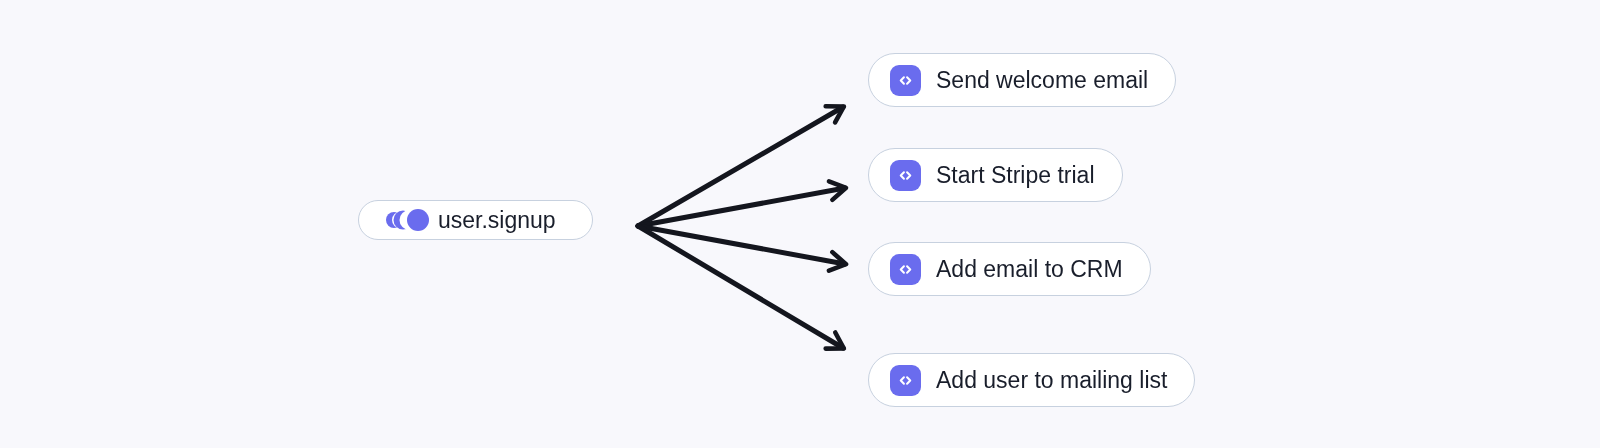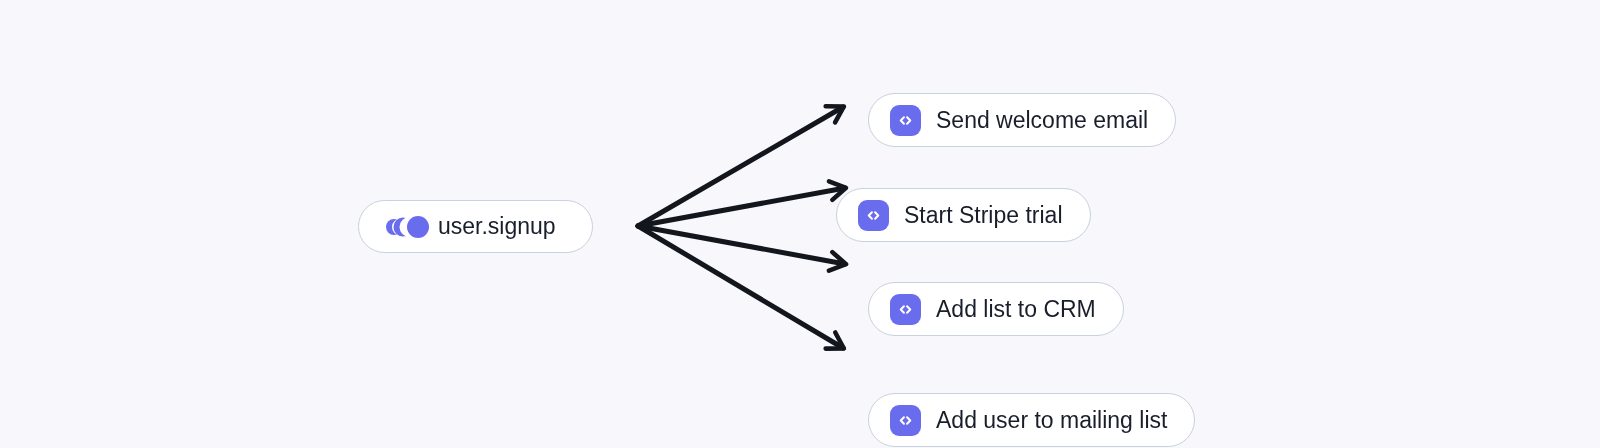--- a/index.html
+++ b/index.html
@@ -22,22 +22,22 @@
     display:inline-flex;
     align-items:center;
     background:var(--node-bg);
     border:1.5px solid var(--node-border);
     border-radius:999px;
     color:var(--node-text);
     font-size:23px;
     font-weight:400;
     white-space:nowrap;
   }
-  .node.trigger{height:53px;padding:0 36px 0 22px;gap:9px;}
-  .node.fn{height:54px;padding:0 27px 0 21px;gap:15px;margin-top:40px;}
+  .node.trigger{height:40px;padding:0 36px 0 22px;gap:9px;}
+  .node.fn{height:54px;padding:0 27px 0 21px;gap:15px;}
   .pulse-icon{display:block;flex:0 0 auto;}
   .pulse-icon .acc{fill:var(--accent);}
   .pulse-icon .cut{fill:var(--node-bg);}
   .code-badge{
     flex:0 0 auto;
     width:31px;height:31px;
     border-radius:9px;
     background:var(--accent);
     display:inline-flex;align-items:center;justify-content:center;
   }
@@ -76,38 +76,38 @@
   <div class="node fn" style="left:868px;top:53px;">
     <span class="code-badge">
       <svg width="19" height="19" viewBox="0 0 24 24">
           <path d="M10 8 L6 12 L10 16"></path>
           <path d="M14 8 L18 12 L14 16"></path>
         </svg>
     </span>
     <span class="label">Send welcome email</span>
   </div>
 
-  <div class="node fn" style="left:836px;top:148px;align-items:center;">
+  <div class="node fn" style="left:868px;top:148px;align-items:center;">
     <span class="code-badge">
       <svg width="19" height="19" viewBox="0 0 24 24">
           <path d="M10 8 L6 12 L10 16"></path>
           <path d="M14 8 L18 12 L14 16"></path>
         </svg>
     </span>
     <span class="label">Start Stripe trial</span>
   </div>
 
   <div class="node fn" style="left:868px;top:242px;">
     <span class="code-badge">
       <svg width="19" height="19" viewBox="0 0 24 24">
           <path d="M10 8 L6 12 L10 16"></path>
           <path d="M14 8 L18 12 L14 16"></path>
         </svg>
     </span>
-    <span class="label">Add list to CRM</span>
+    <span class="label">Add email to CRM</span>
   </div>
 
   <div class="node fn" style="left:868px;top:353px;">
     <span class="code-badge">
       <svg width="19" height="19" viewBox="0 0 24 24">
           <path d="M10 8 L6 12 L10 16"></path>
           <path d="M14 8 L18 12 L14 16"></path>
         </svg>
     </span>
     <span class="label">Add user to mailing list</span>

